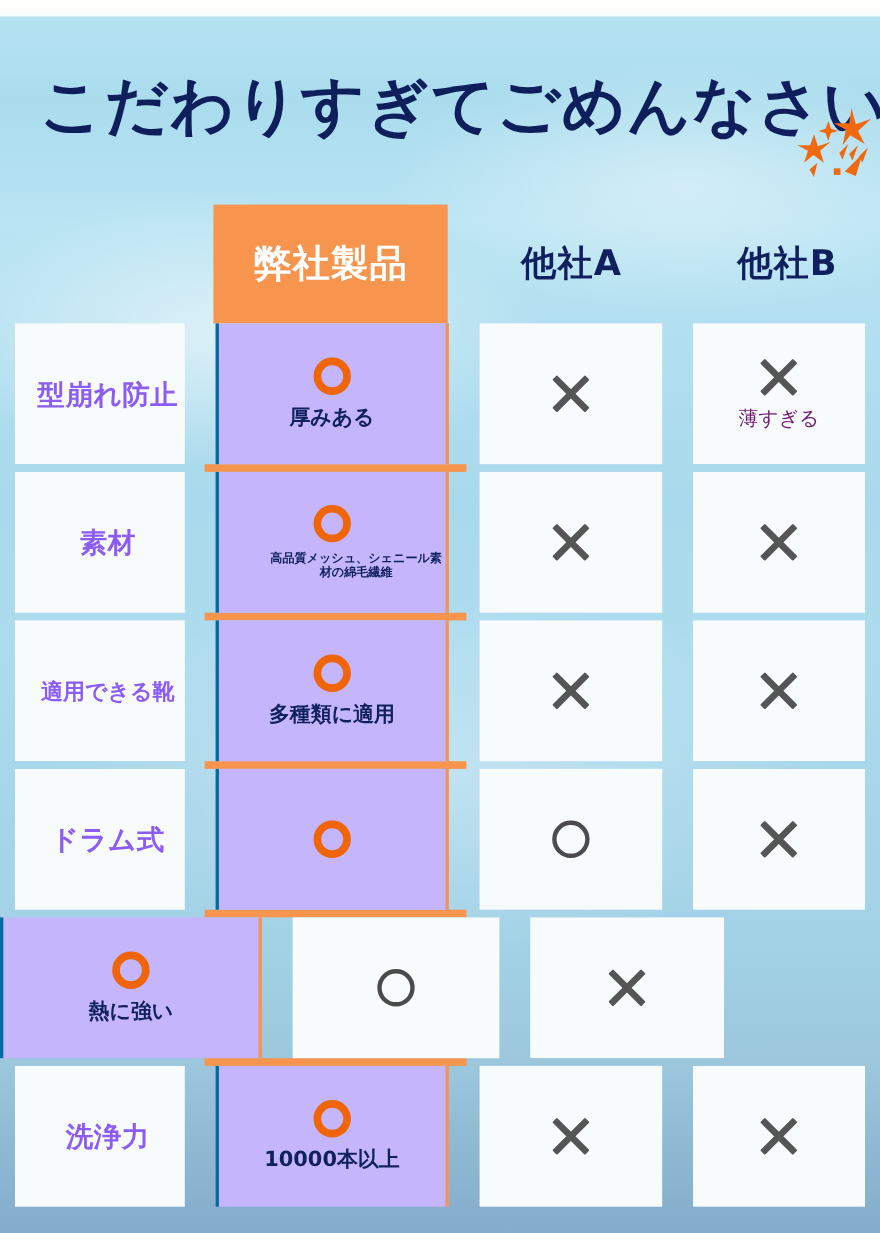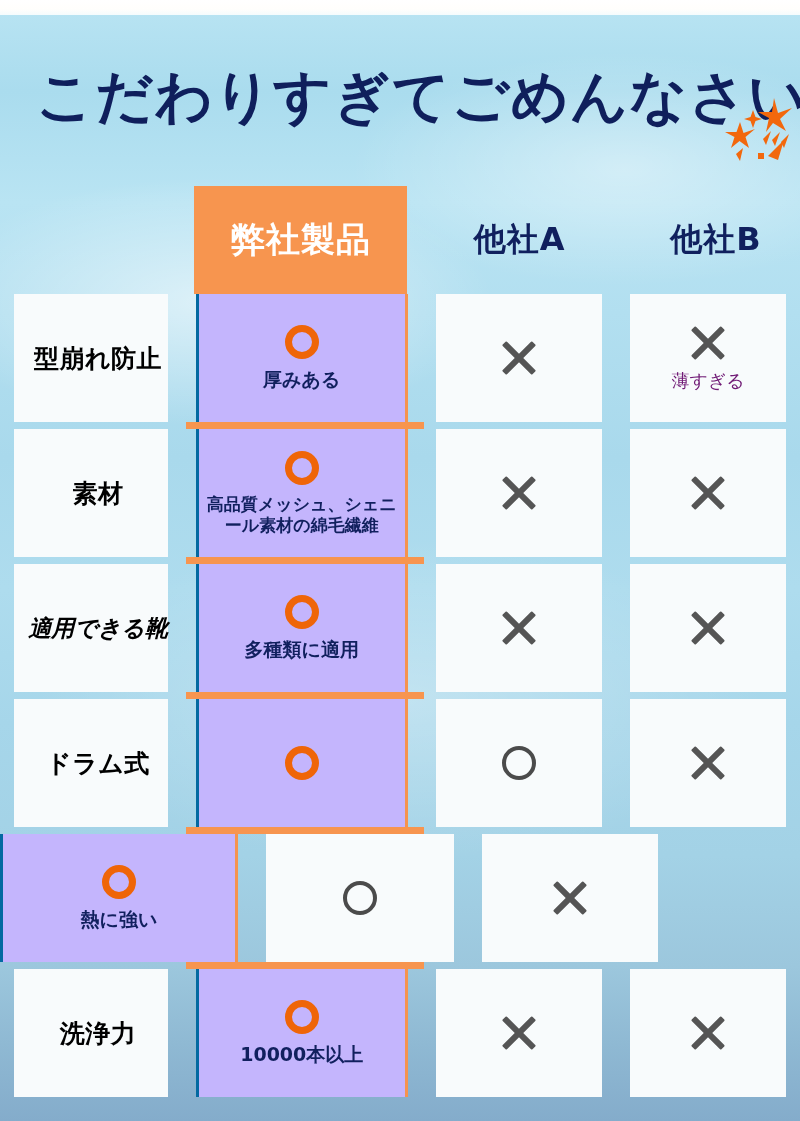--- a/index.html
+++ b/index.html
@@ -169,26 +169,26 @@
   }
   .head-label.ours {
     color: #ffffff;
     font-size: 34px;
   }
 
   
   .row-label {
     font-size: 25px;
     font-weight: 700;
-    color: #000000;
+    color: #8b5cf6;
     letter-spacing: 0.5px;
     text-align: center;
     font-family: "DejaVu Sans", "Liberation Sans", sans-serif;
   }
-  .row-label.tight { font-size: 23px; letter-spacing: 0px; font-style: italic; }
+  .row-label.tight { font-size: 20px; letter-spacing: 0px; }
 
   
   .mark {
     display: block;
     line-height: 0;
   }
   .circle-orange {
     width: 34px;
     height: 34px;
     border: 7px solid #ef6508;
@@ -226,21 +226,22 @@
     margin-top: 9px;
     font-size: 19px;
     font-weight: 700;
     color: #11205e;
     text-align: center;
     line-height: 1.18;
     letter-spacing: 0px;
     font-family: "DejaVu Sans", "Liberation Sans", sans-serif;
   }
   .caption.small {
-    font-size: 17px;
+    font-size: 11px;
+    padding-left: 44px;
   }
   .caption.gray {
     color: #701a75;
     font-weight: 400;
     font-size: 18px;
   }
 </style>
 </head>
 <body>
 

